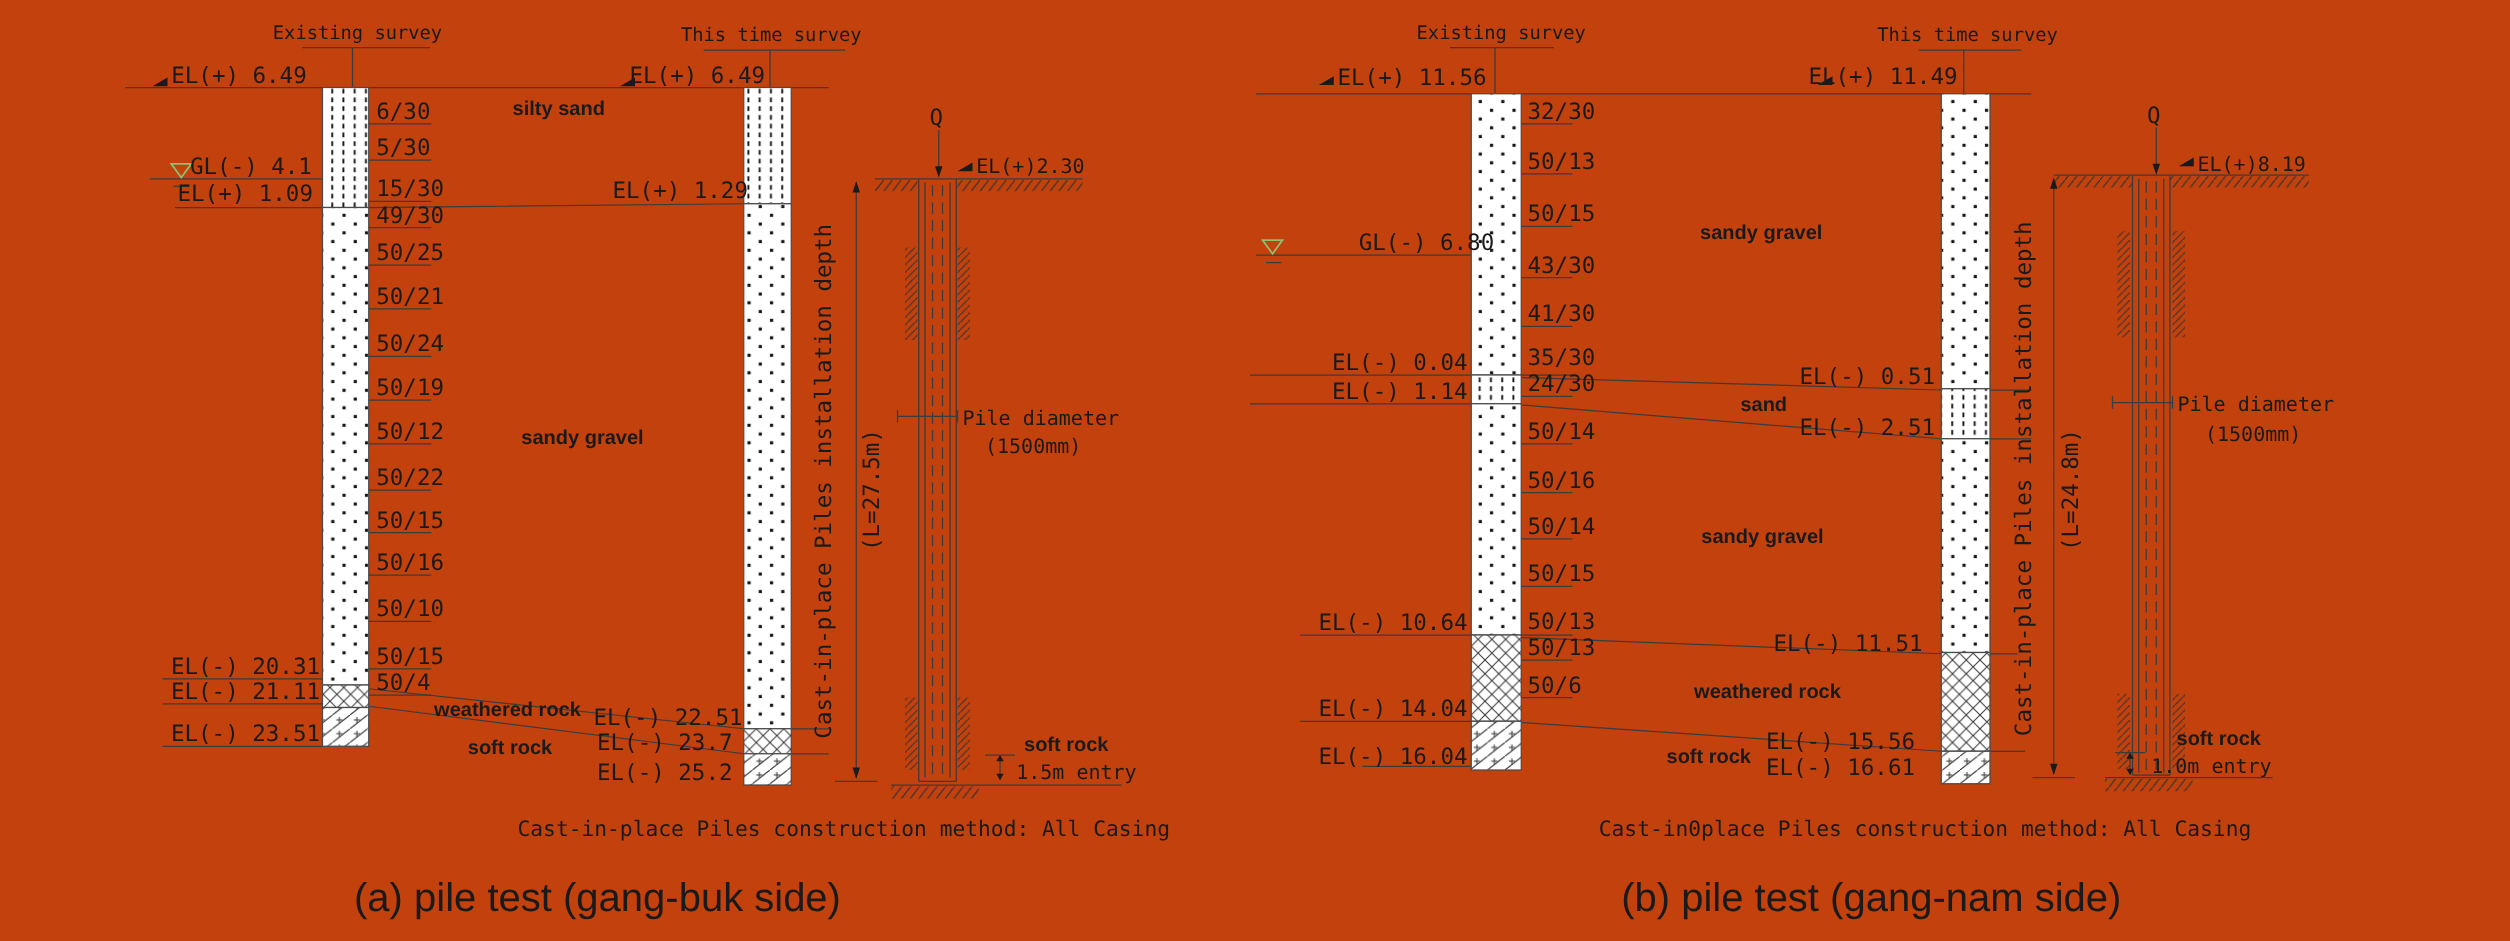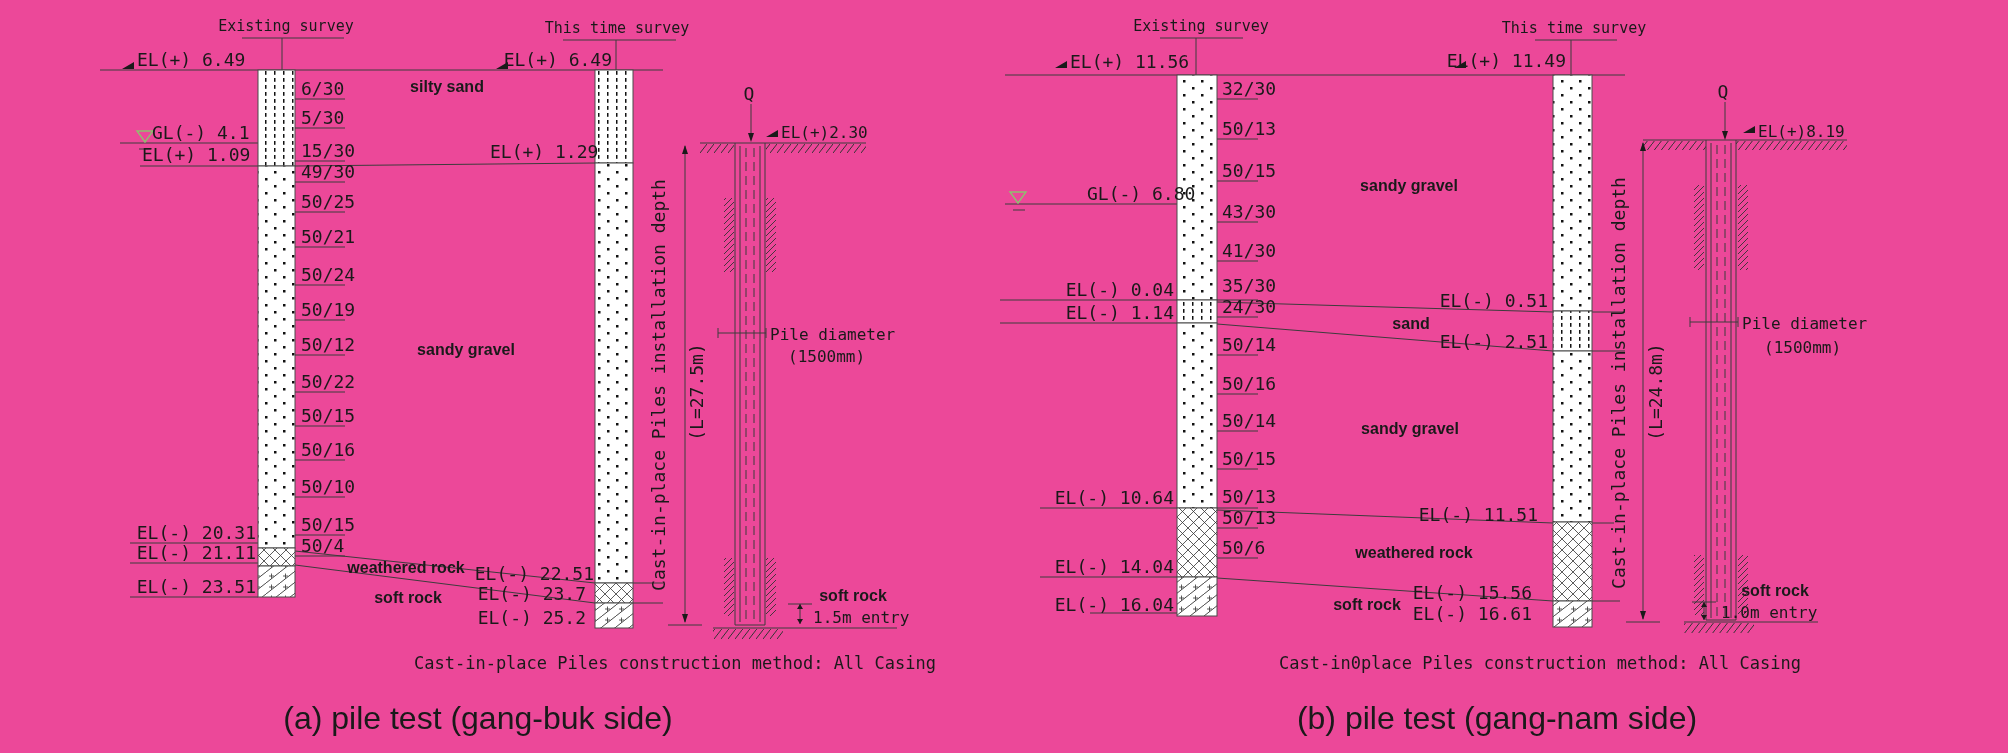--- a/index.html
+++ b/index.html
@@ -1,16 +1,16 @@
 <!DOCTYPE html>
 <html><head>
 <meta charset="utf-8">
 <style>
   html,body{margin:0;padding:0;background:#fff}
-  .stage{position:relative;width:2008px;height:753px;background:#ec4899;overflow:hidden}
+  .stage{position:relative;width:2008px;height:753px;background:#c2410c;overflow:hidden}
   svg{display:block}
   text{fill:#1a1a1a}
   .mono{font-family:"DejaVu Sans Mono",monospace;font-size:18px}
   .mono16{font-family:"DejaVu Sans Mono",monospace;font-size:16px}
   .hdr{font-family:"DejaVu Sans Mono",monospace;font-size:15px}
   .cap{font-family:"DejaVu Sans Mono",monospace;font-size:17px}
   .rot{font-family:"DejaVu Sans Mono",monospace;font-size:18px}
   .strata{font-family:"Liberation Sans",sans-serif;font-weight:bold;font-size:16px}
   .title{font-family:"Liberation Sans",sans-serif;font-size:32px}
   .ln{stroke:#3c3c3c;stroke-width:1;fill:none}

